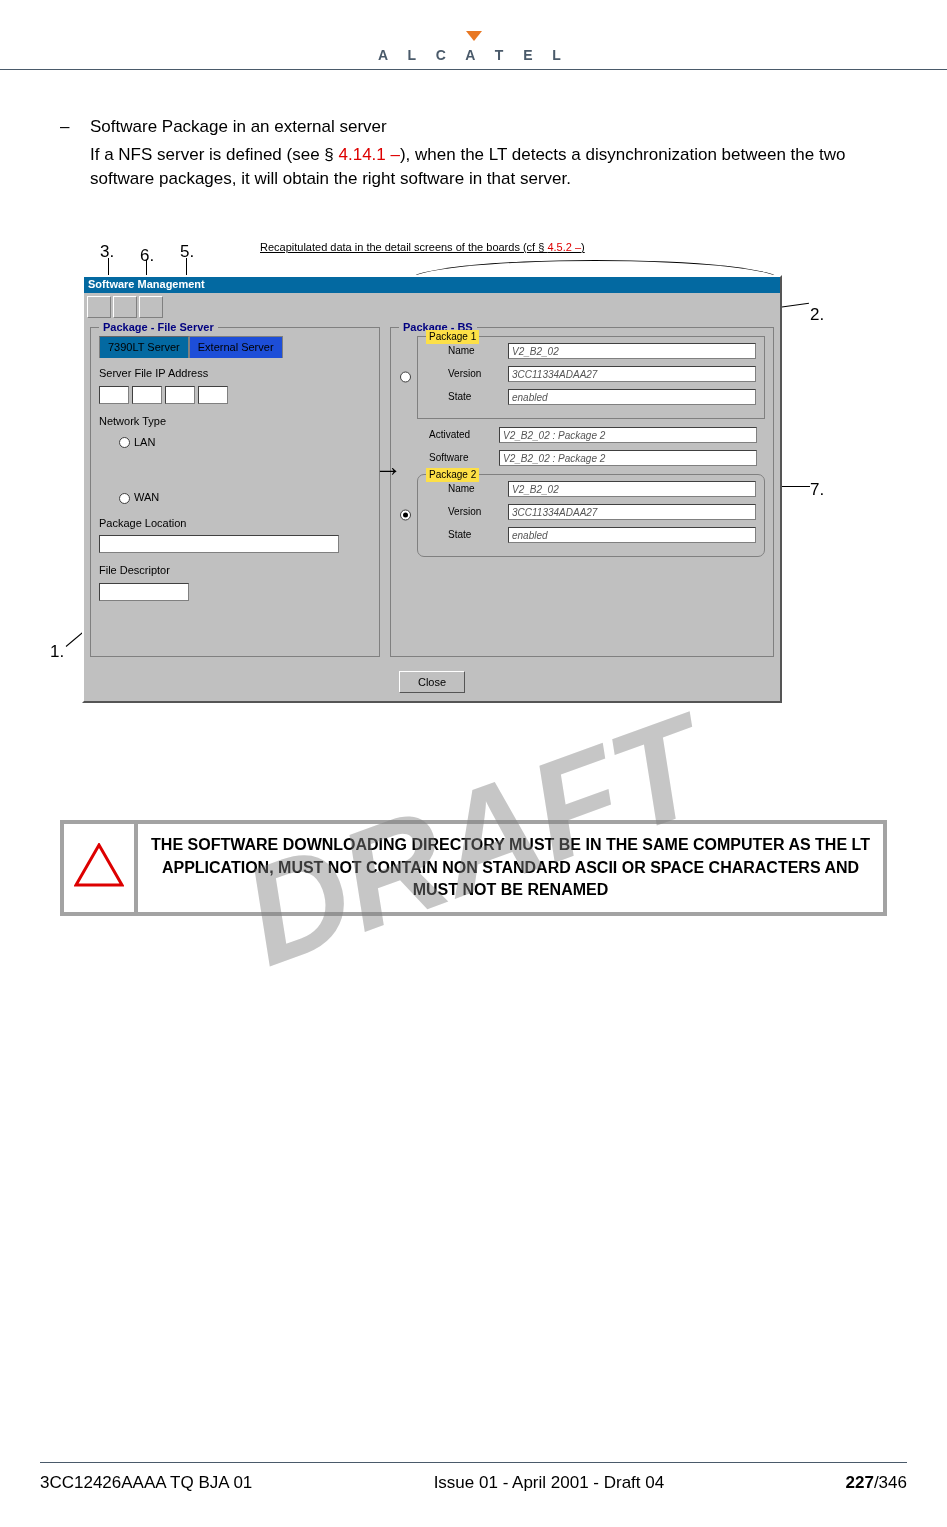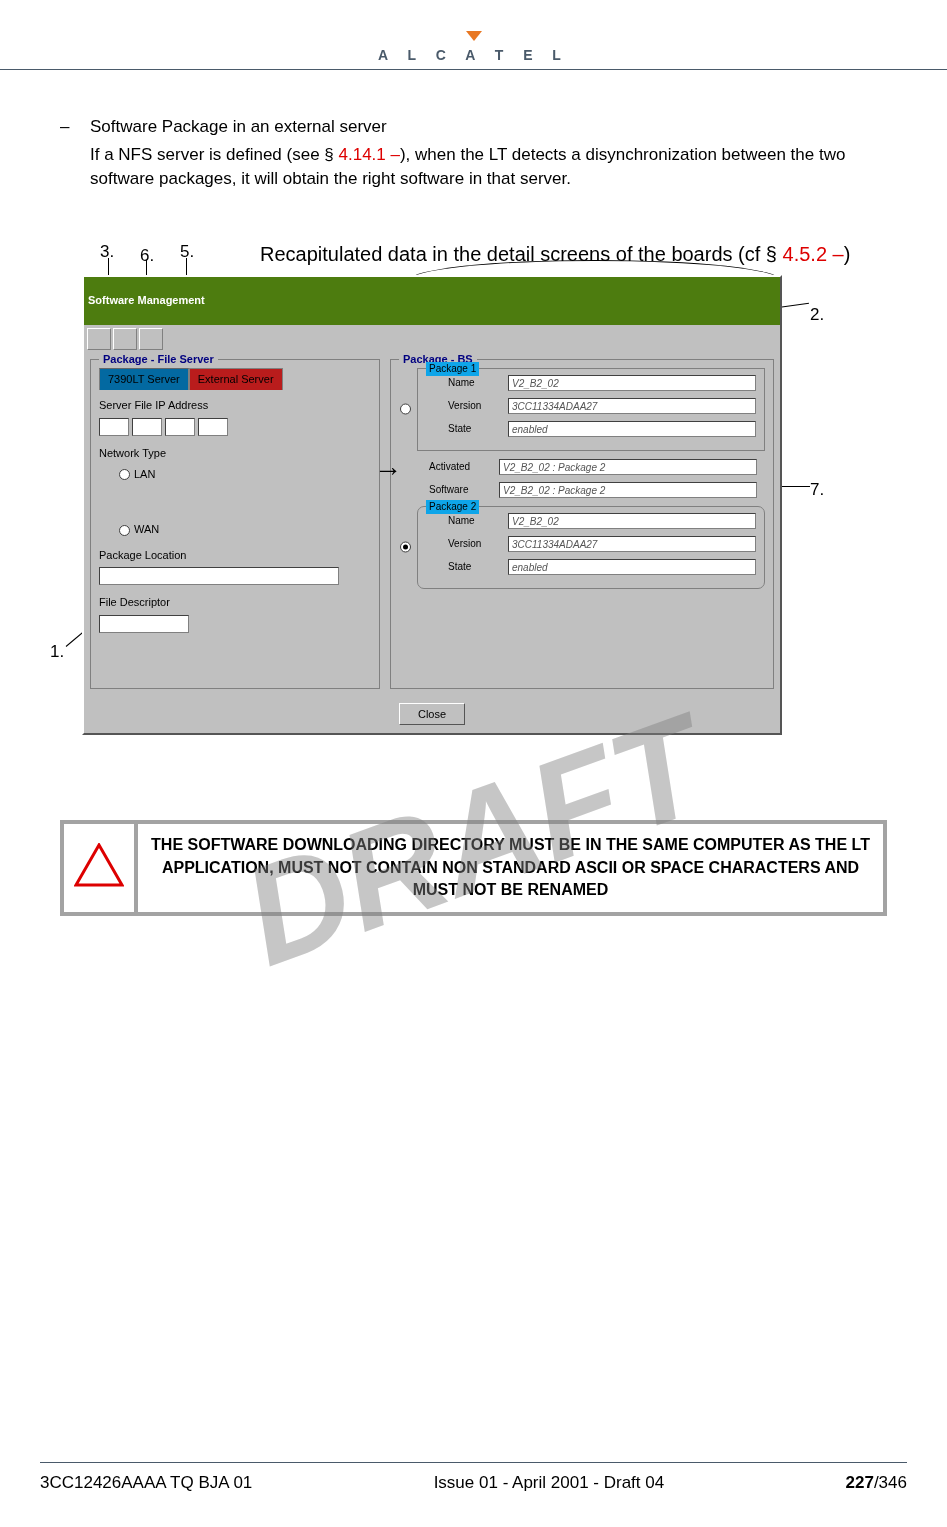--- a/index.html
+++ b/index.html
@@ -50,21 +50,22 @@
       height: 540px;
     }
     .callout {
       position: absolute;
       font-size: 17px;
     }
     .recap-text {
       position: absolute;
       top: 0;
       left: 200px;
-      font-size: 20px;
+      font-size: 11px;
+      text-decoration: underline;
     }
     .recap-arc {
       position: absolute;
       top: 20px;
       left: 350px;
       width: 370px;
       height: 20px;
       border-top: 1px solid #000;
       border-radius: 50% 50% 0 0 / 100% 100% 0 0;
     }
@@ -74,24 +75,24 @@
       left: 22px;
       width: 700px;
       background: #c0c0c0;
       border: 2px solid #fff;
       border-right-color: #555;
       border-bottom-color: #555;
       font-family: "MS Sans Serif", Tahoma, sans-serif;
       font-size: 11px;
     }
     .titlebar {
-      background: #4d7c0f;
+      background: #0369a1;
       color: #fff;
       font-weight: bold;
-      padding: 16px 4px;
+      padding: 0 4px;
       font-size: 11px;
     }
     .toolbar {
       display: flex;
       gap: 2px;
       padding: 3px;
       background: #c0c0c0;
     }
     .tool-btn {
       width: 24px; height: 22px;
@@ -122,21 +123,21 @@
     .left-group { width: 290px; height: 330px; }
     .right-group { flex: 1; height: 330px; }
     .tabs {
       display: flex;
       margin-bottom: 8px;
     }
     .tab {
       padding: 3px 8px;
       border: 1px solid #808080;
       border-bottom: none;
-      background: #b91c1c;
+      background: #1d4ed8;
       font-size: 11px;
     }
     .tab.inactive {
       background: #0369a1;
       border-top: 1px solid #666;
     }
     .label { font-size: 11px; color: #000; }
     .ip-row { display: flex; gap: 3px; margin: 4px 0 10px; }
     .ip-box {
       width: 30px; height: 18px;
@@ -178,21 +179,21 @@
     }
     .pkg-subgroup {
       border: 1px solid #808080;
       padding: 6px 8px 6px 30px;
       margin-bottom: 8px;
       position: relative;
     }
     .pkg-subtitle {
       position: absolute;
       top: -7px; left: 8px;
-      background: #0ea5e9;
+      background: #fde047;
       padding: 0 3px;
       font-size: 10px;
     }
     .pkg-radio {
       position: absolute;
       left: -18px;
       top: 50%;
       transform: translateY(-50%);
       width: 11px; height: 11px;
       border: 1px solid #404040;

